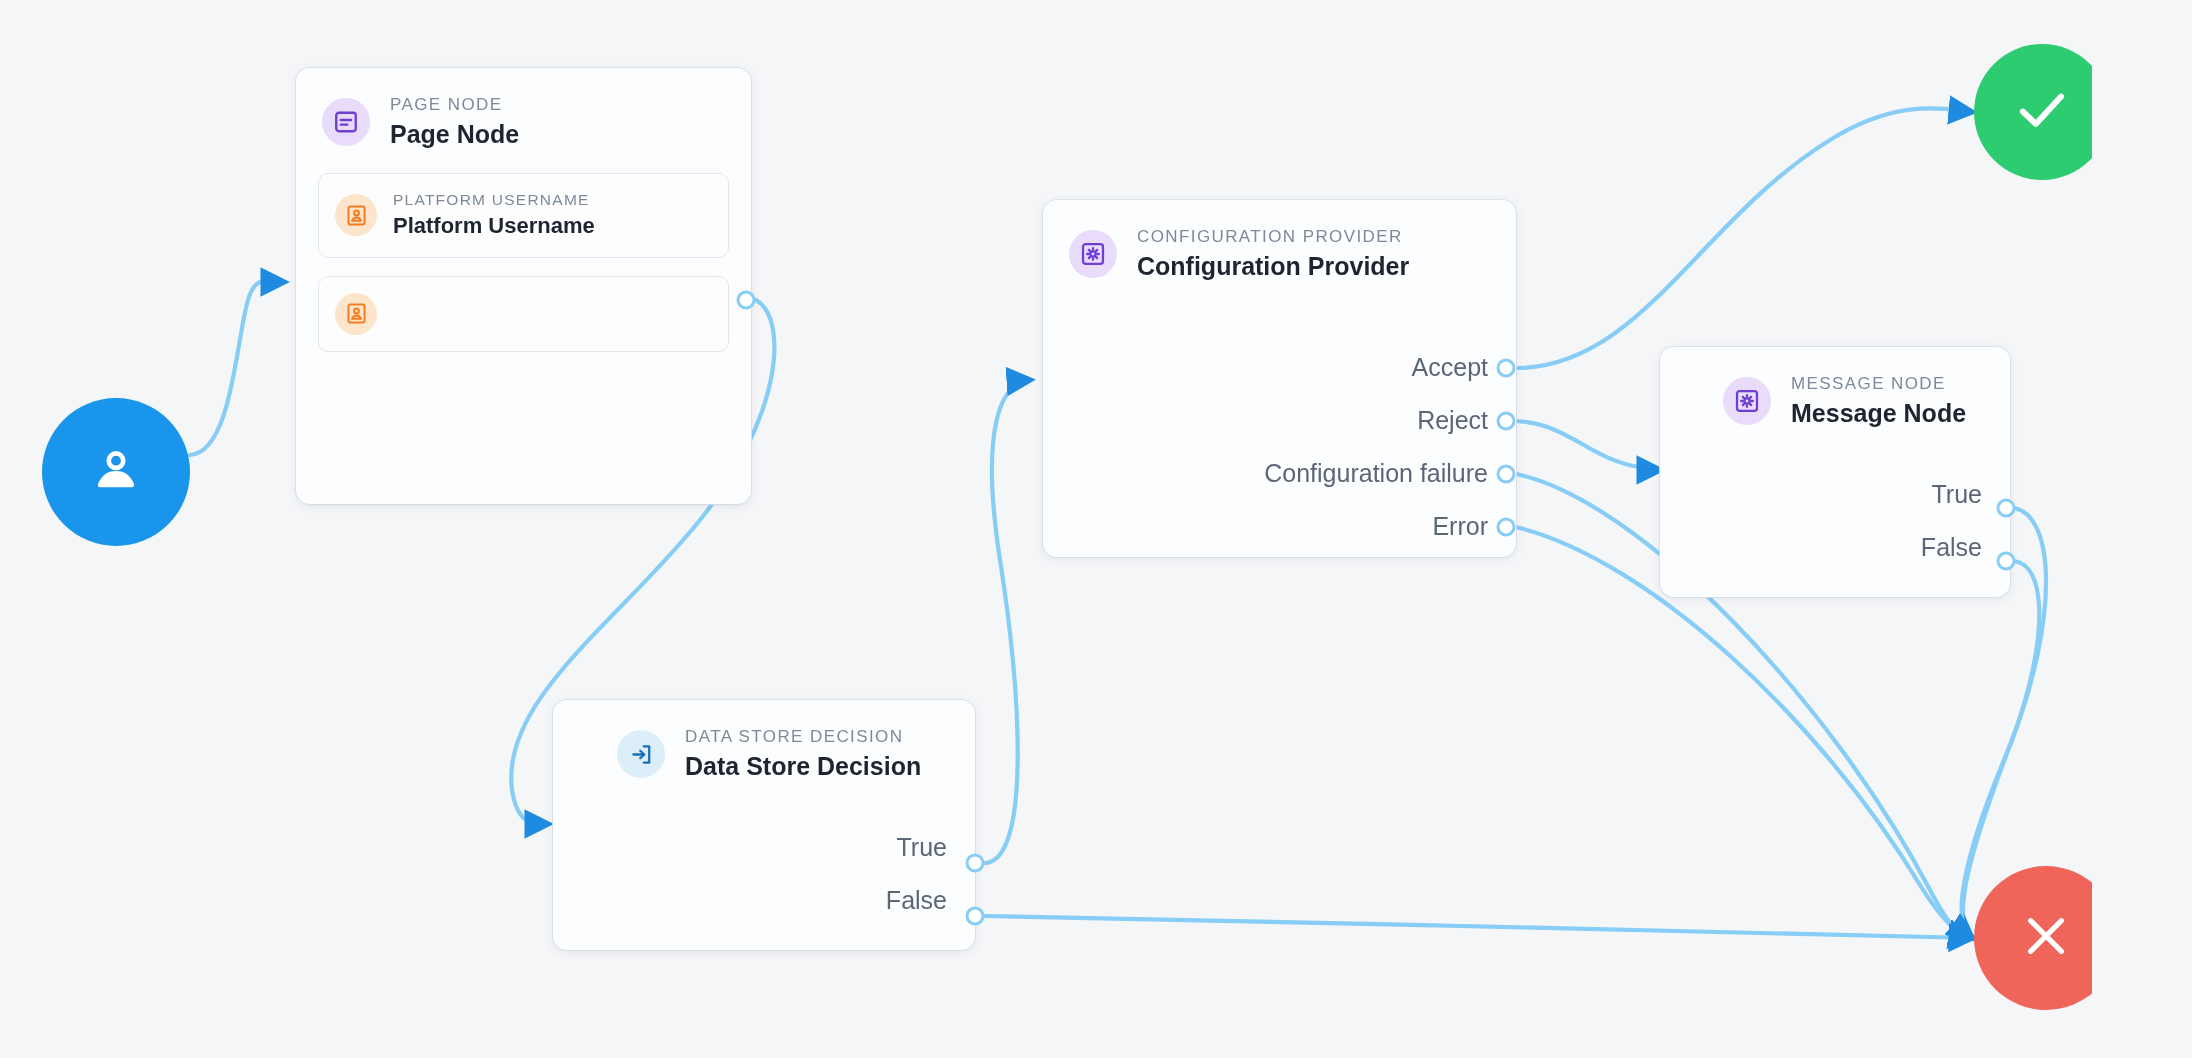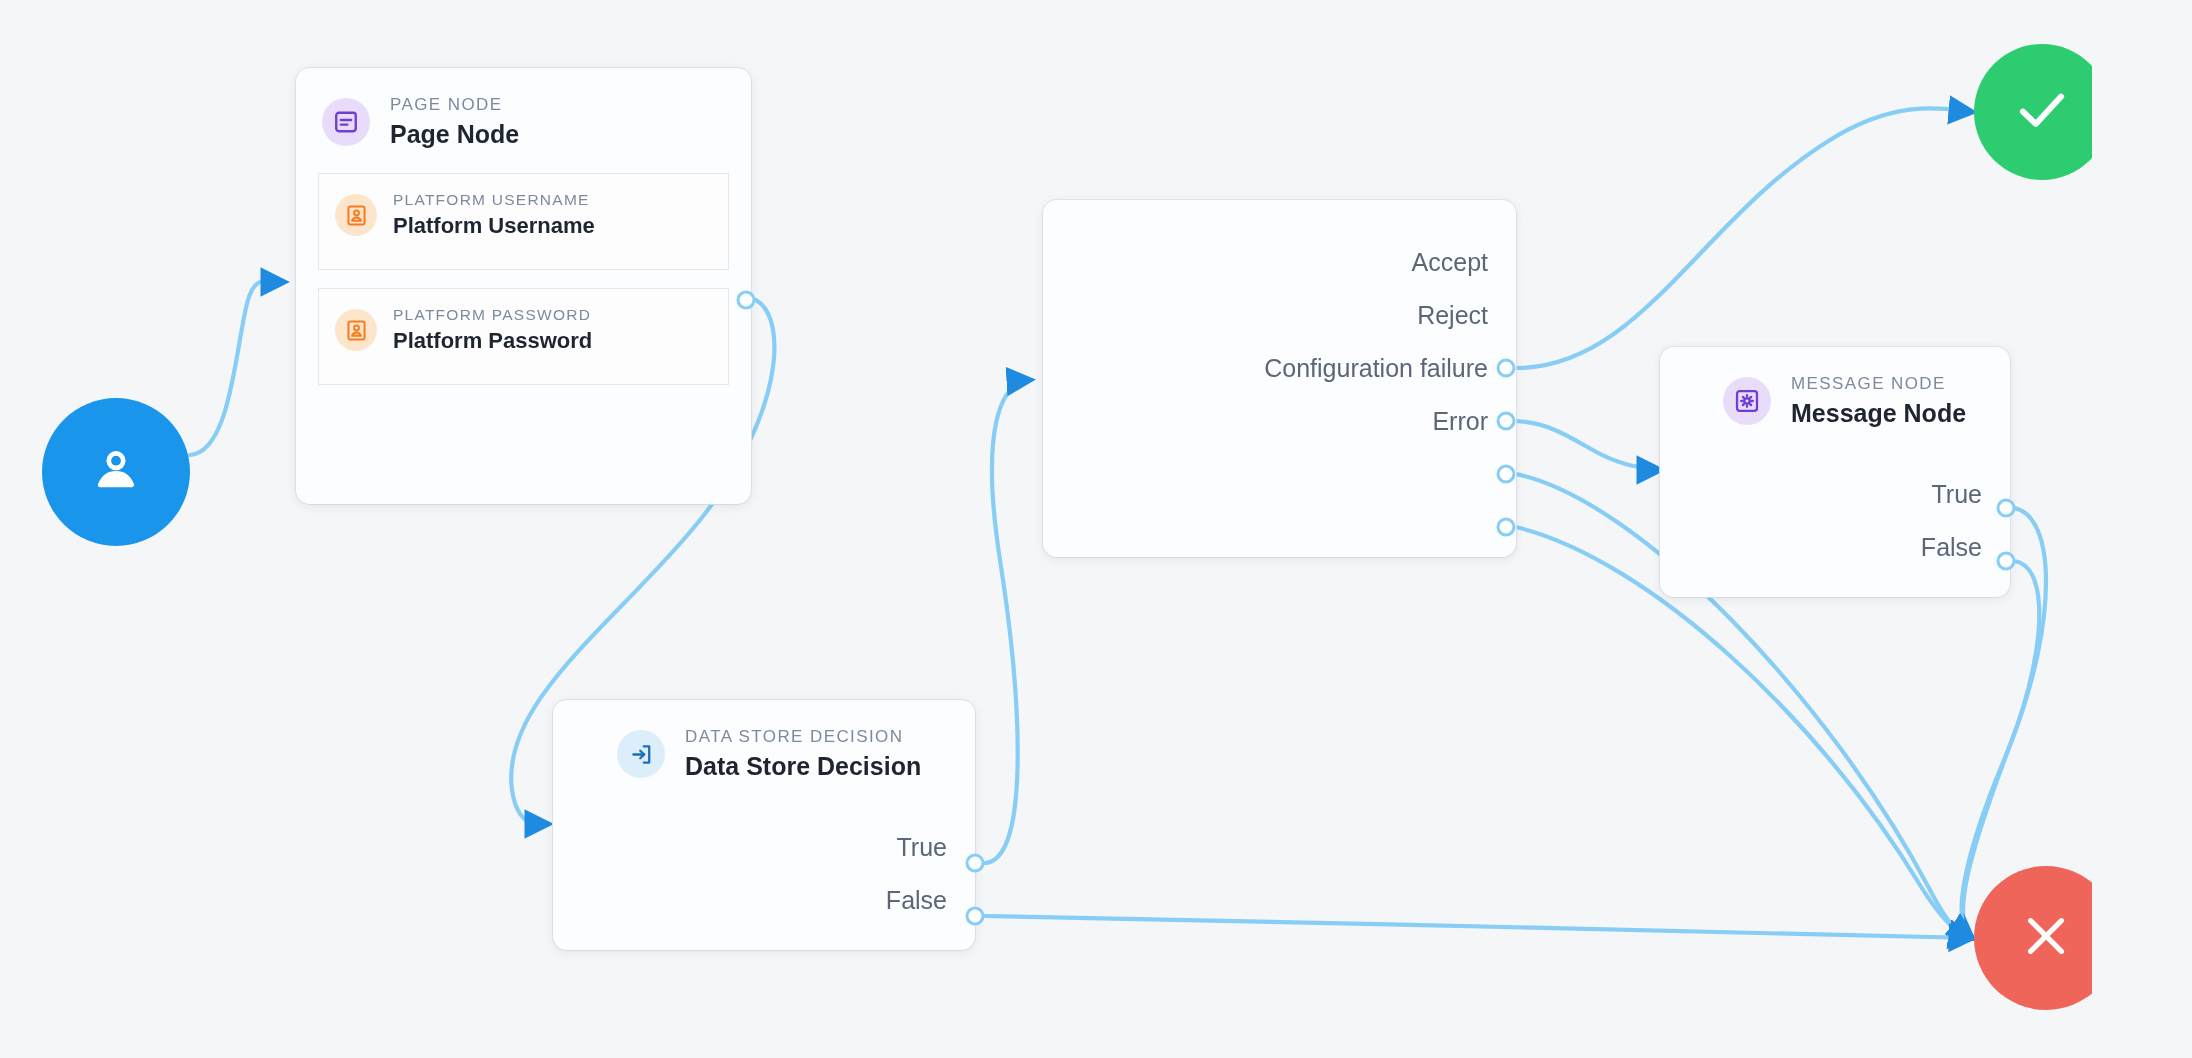--- a/index.html
+++ b/index.html
@@ -75,25 +75,25 @@
     color: #1f2530;
     line-height: 1.3;
     margin-top: 3px;
     white-space: nowrap;
   }
 
   
   .field {
     margin: 0 22px 18px 22px;
     border: 1px solid #e3e7ed;
-    border-radius: 0;
+    border-radius: 10px;
     background: #fdfdfe;
     display: flex;
     align-items: center;
-    padding: 16px 18px 28px 16px;
+    padding: 16px 18px 16px 16px;
     box-sizing: border-box;
   }
   .field .badge { width: 42px; height: 42px; flex-basis: 42px; margin-right: 16px; }
   .field .kicker { font-size: 15.5px; letter-spacing: 1.25px; }
   .field .title { font-size: 22px; }
 
   
   .ports {
     padding: 14px 0 18px 0;
   }
@@ -210,30 +210,40 @@
     </div>
 
     <div class="field">
       <span class="badge orange">
         <svg width="23" height="23" viewBox="0 0 24 24" fill="none" stroke="#f57c20" stroke-width="2.1" stroke-linecap="round" stroke-linejoin="round">
           <rect x="3.6" y="2.6" width="16.8" height="18.8" rx="2"></rect>
           <circle cx="12" cy="9.4" r="2.5"></circle>
           <path d="M7.3 17.6 C 8.3 14.9 10 14 12 14 C 14 14 15.7 14.9 16.7 17.6 Z"></path>
         </svg>
       </span>
-      <span class="head-text">
-        <span class="kicker">PLATFORM PASSWORD</span>
-        <span class="title">Platform Password</span>
-      </span>
     </div>
   </div>
 
   <div class="handle" style="left:746px; top:300px; transform:translate(-50%,-50%);"></div>
 
   <div class="node card" style="left:1043px; top:200px; width:473px; height:357px;">
+    <div class="card-head">
+      <span class="badge violet">
+        <svg width="26" height="26" viewBox="0 0 24 24" fill="none" stroke="#6f3fd1" stroke-width="2.1" stroke-linejoin="round">
+          <rect x="2.8" y="2.8" width="18.4" height="18.4" rx="2.4"></rect>
+          <circle cx="12" cy="12" r="2.4"></circle>
+          <path d="M12 6.6 L12 8.2 M12 15.8 L12 17.4 M6.6 12 L8.2 12 M15.8 12 L17.4 12
+                   M8.2 8.2 L9.3 9.3 M14.7 14.7 L15.8 15.8 M15.8 8.2 L14.7 9.3 M9.3 14.7 L8.2 15.8" stroke-linecap="round"></path>
+        </svg>
+      </span>
+      <span class="head-text">
+        <span class="kicker">CONFIGURATION PROVIDER</span>
+        <span class="title">Configuration Provider</span>
+      </span>
+    </div>
 
     <div class="ports" style="padding-top:36px;">
       <div class="port-row" style="height:53px;">
         <span class="port-label">Accept</span>
       </div>
       <div class="port-row" style="height:53px;">
         <span class="port-label">Reject</span>
       </div>
       <div class="port-row" style="height:53px;">
         <span class="port-label">Configuration failure</span>

